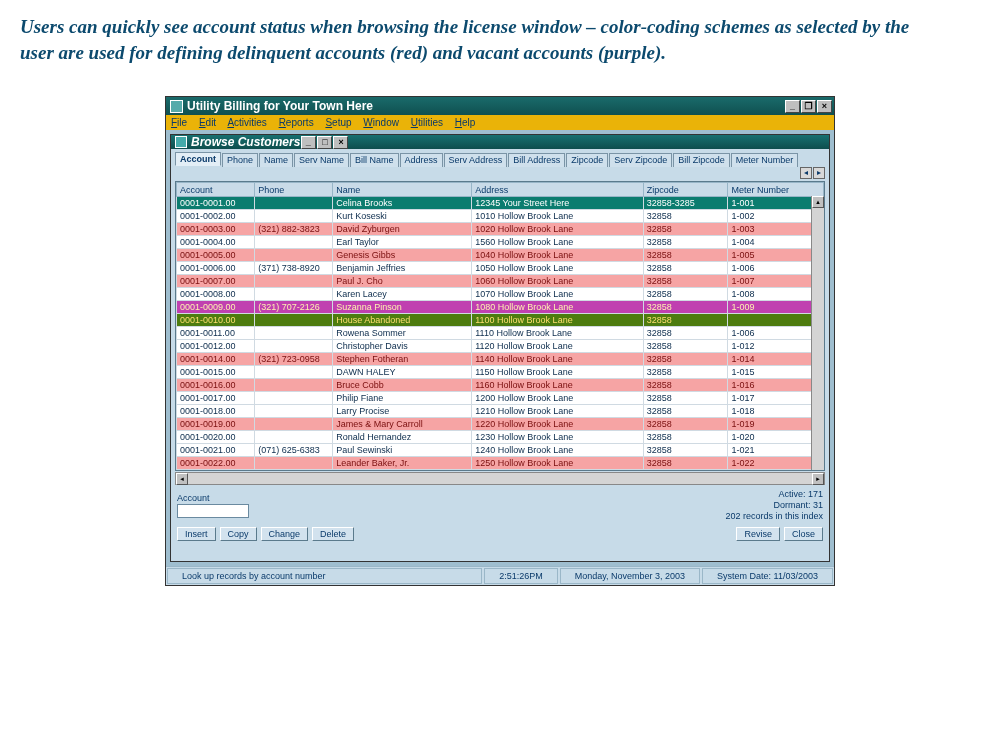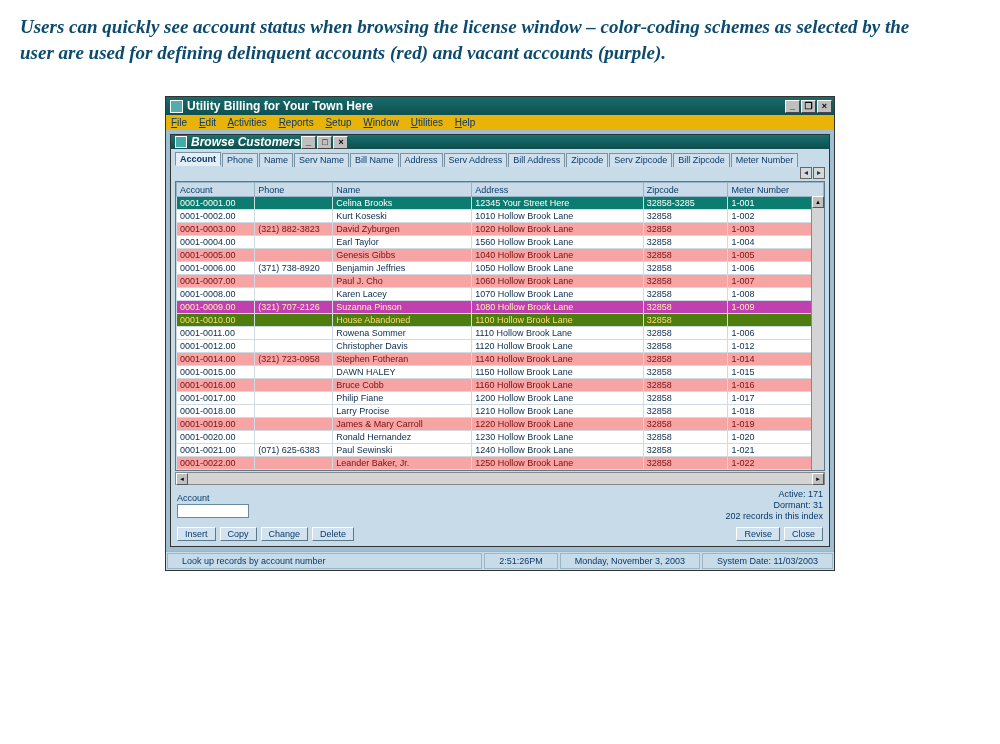--- a/index.html
+++ b/index.html
@@ -185,21 +185,21 @@
     background: #fff;
     margin-top: 1px;
   }
   .footer .stats {
     margin-left: auto;
     text-align: right;
     line-height: 1.2;
   }
   .btnrow {
     display:flex;
-    padding: 1px 6px 5px 6px;
+    padding: 1px 6px 20px 6px;
     gap: 4px;
   }
   .btnrow .spacer { flex:1; }
   .win-btn {
     font-size: 9px;
     padding: 1px 7px;
     background: #d2e2ee;
     border: 1px solid #fff;
     border-right-color:#5a7a8c; border-bottom-color:#5a7a8c;
     color:#0a3a6a;

